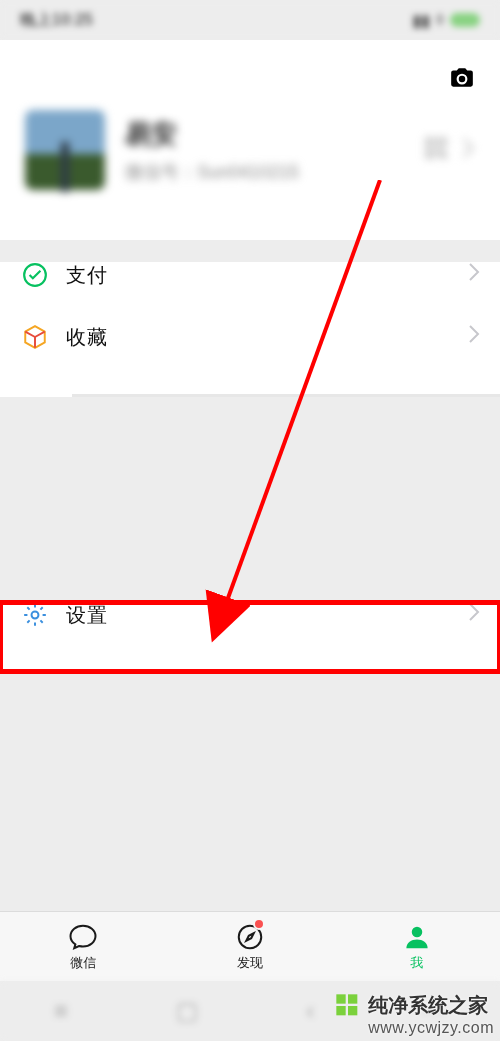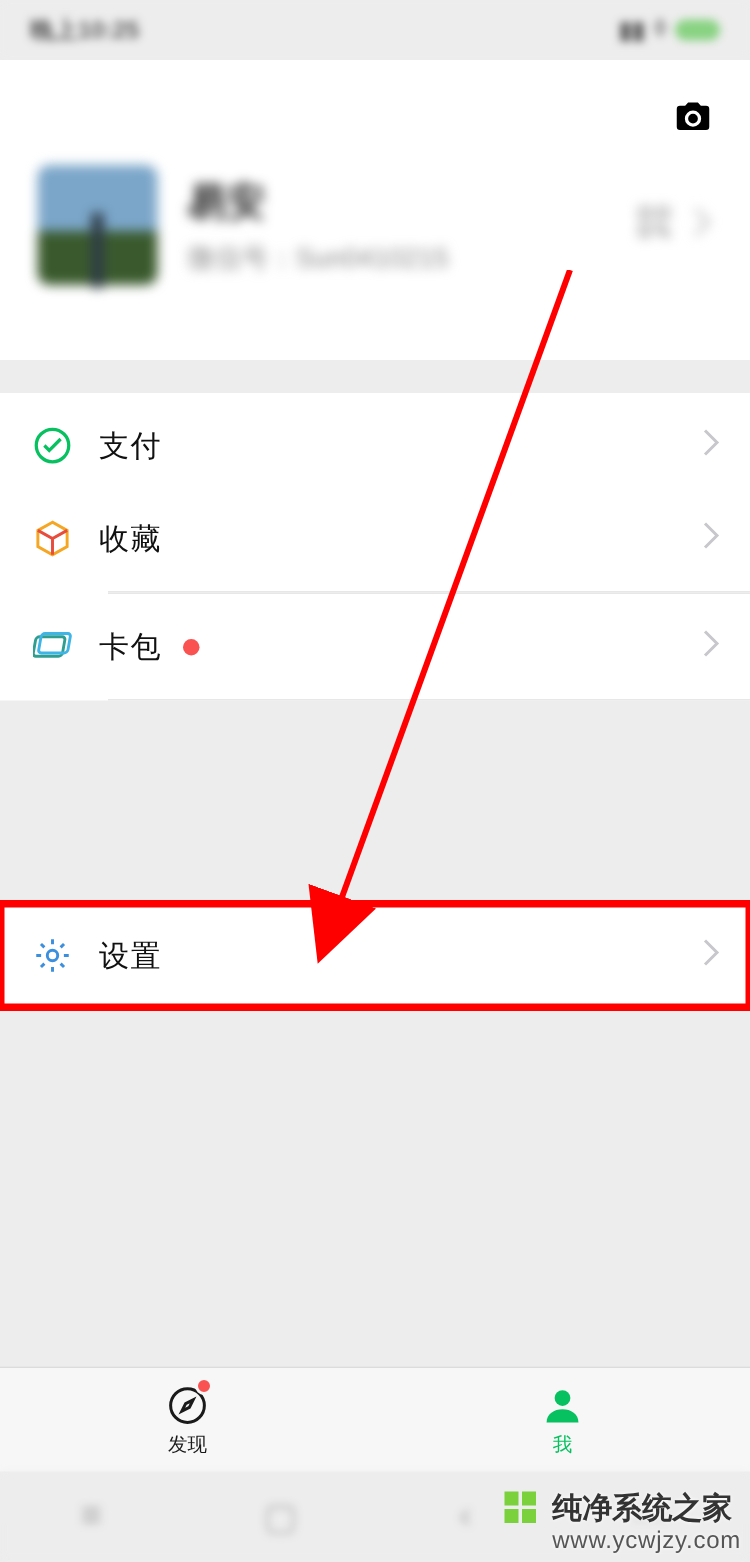--- a/index.html
+++ b/index.html
@@ -55,21 +55,21 @@
   .chev svg { width: 14px; height: 22px; }
 
   
   .group { position: absolute; left: 0; right: 0; background: #fff; }
   .group.g1 { top: 262px; }   
   .group.g2 { top: 324px; }   
   .group.g3 { top: 602px; }   
 
   .cell {
     height: 70px;
-    display: flex; align-items: center;
+    display: flex; align-items: flex-start;
     padding: 0 20px 0 22px;
   }
   .cell .lead { width: 44px; display:flex; align-items:center; }
   .cell .lead svg { width: 26px; height: 26px; }
   .cell .label { font-size: 20px; color: #111; letter-spacing: 1px; }
   .cell .dot {
     width: 11px; height: 11px; border-radius: 50%; background: #fa5151;
     margin-left: 14px;
   }
   .cell .spacer { flex: 1; }
@@ -215,36 +215,20 @@
     <span class="chev">
       <svg viewBox="0 0 12 20">
           <path d="M2 2l8 8-8 8" fill="none" stroke="#c7c7cc" stroke-width="2"></path>
         </svg>
     </span>
   </div>
   <div class="sep"></div>
 
   <div class="sep"></div>
 
-  <div class="cell">
-    <span class="lead">
-      <svg viewBox="0 0 24 24">
-          <rect x="3" y="6" width="18" height="12" rx="2" fill="none" stroke="#2f9e8f" stroke-width="1.8" transform="skewX(-10)"></rect>
-          <rect x="6" y="4" width="18" height="12" rx="2" fill="none" stroke="#3fb4e6" stroke-width="1.8" transform="skewX(-10)"></rect>
-        </svg>
-    </span>
-    <span class="label">卡包</span>
-    <span class="dot"></span>
-    <span class="spacer"></span>
-    <span class="chev">
-      <svg viewBox="0 0 12 20">
-          <path d="M2 2l8 8-8 8" fill="none" stroke="#c7c7cc" stroke-width="2"></path>
-        </svg>
-    </span>
-  </div>
   <div class="sep"></div>
 
 </div>
 
 <div class="group g3">
   <div class="cell highlight">
     <span class="lead">
       <svg viewBox="0 0 24 24">
           <circle cx="12" cy="12" r="3.2" fill="none" stroke="#3a8fde" stroke-width="1.8"></circle>
           <path d="M12 2v3M12 19v3M2 12h3M19 12h3M4.9 4.9l2.1 2.1M17 17l2.1 2.1M19.1 4.9 17 7M7 17l-2.1 2.1" stroke="#3a8fde" stroke-width="1.8"></path>
@@ -263,20 +247,26 @@
 <svg class="arrow-annot" viewBox="0 0 220 470">
   <defs>
     <marker id="ah" markerWidth="14" markerHeight="14" refX="6" refY="6" orient="auto">
       <path d="M0 0 L12 6 L0 12 Z" fill="#ff0000"></path>
     </marker>
   </defs>
   <line x1="190" y1="0" x2="30" y2="440" stroke="#ff0000" stroke-width="4" marker-end="url(#ah)"></line>
 </svg>
 
 <div class="tabbar">
+  <div class="tab">
+    <svg viewBox="0 0 24 24">
+        <path d="M12 3C6.5 3 2 6.8 2 11.4c0 2.6 1.5 5 3.9 6.5L5 21l3.8-1.8c1 .2 2 .4 3.2.4 5.5 0 10-3.8 10-8.4S17.5 3 12 3Z" fill="none" stroke="#1a1a1a" stroke-width="1.6"></path>
+      </svg>
+    <span>微信</span>
+  </div>
   <div class="tab">
     <svg viewBox="0 0 24 24">
         <circle cx="12" cy="12" r="9" fill="none" stroke="#1a1a1a" stroke-width="1.6"></circle>
         <path d="M15 9 11 11 9 15l4-2Z" fill="none" stroke="#1a1a1a" stroke-width="1.6"></path>
       </svg>
     <span class="badge"></span>
     <span>发现</span>
   </div>
   <div class="tab active">
     <svg viewBox="0 0 24 24">

